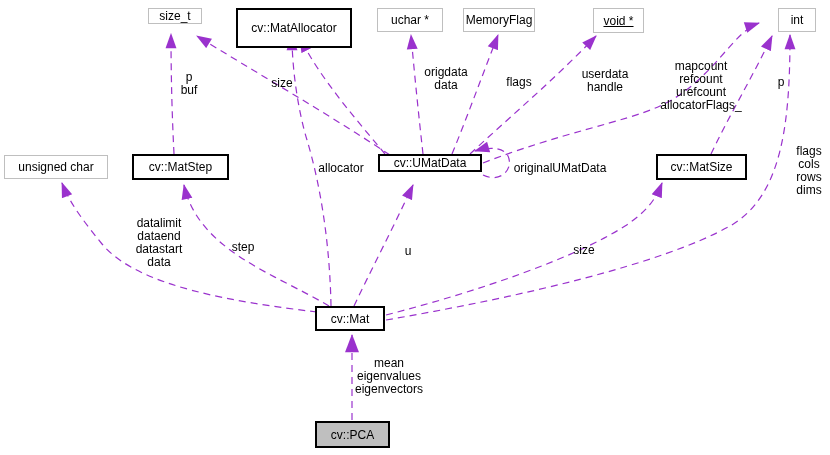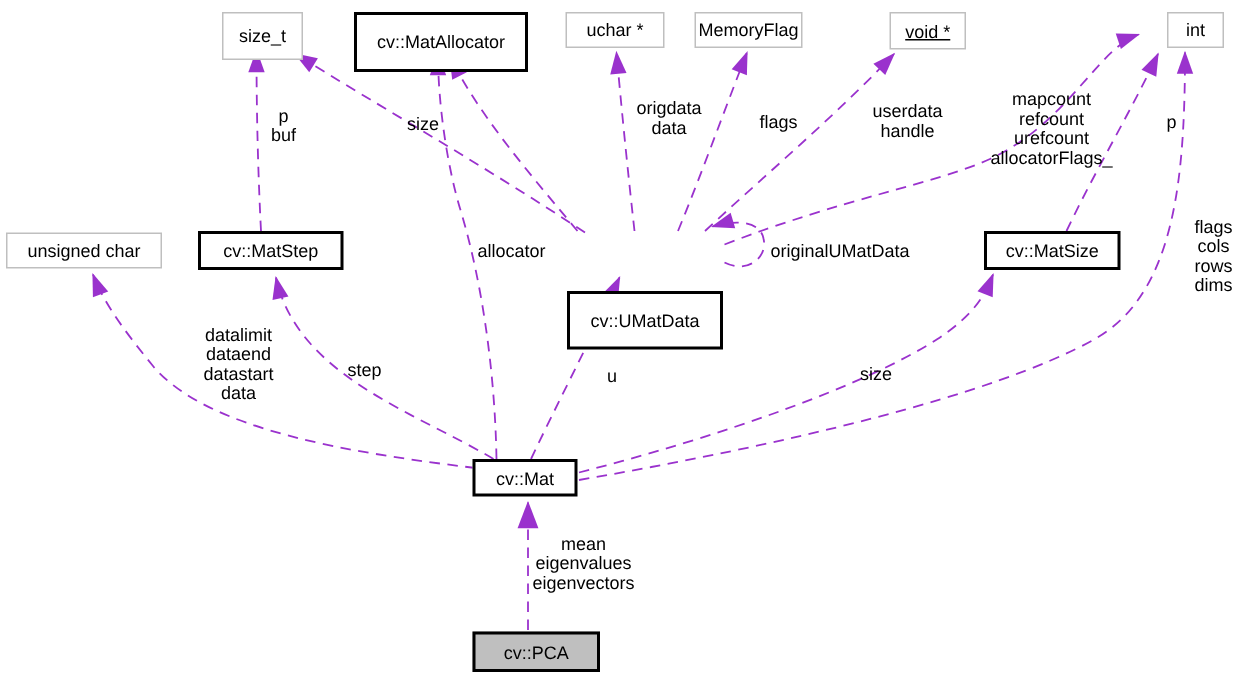--- a/index.html
+++ b/index.html
@@ -63,35 +63,35 @@
     <path class="edge" d="M 483,175 C 499,183 512,171 509,159 C 507,148 492,146 475,151" marker-end="url(#arr)"></path>
     <path class="edge" d="M 711,154 C 730,114 753,76 772,36" marker-end="url(#arr)"></path>
     <path class="edge" d="M 386,320 C 520,297 662,264 730,226 C 783,196 790,120 790,35" marker-end="url(#arr)"></path>
     <path class="edge" d="M 354,306 C 372,268 393,228 413,185" marker-end="url(#arr)"></path>
     <path class="edge" d="M 329,306 C 275,274 198,250 184,185" marker-end="url(#arr)"></path>
     <path class="edge" d="M 317,312 C 235,302 138,287 102,244 C 85,223 70,204 62,183" marker-end="url(#arr)"></path>
     <path class="edge" d="M 386,315 C 480,291 577,257 625,226 C 649,210 656,198 662,183" marker-end="url(#arr)"></path>
     <path class="edge" d="M 352,420 L 352,335" marker-end="url(#arrbig)"></path>
   </svg>
 
-  <div class="node plain" style="left:148px;top:8px;width:54px;height:32px;text-align:right;">size_t</div>
+  <div class="node plain" style="left:148px;top:8px;width:54px;height:16px;text-align:right;">size_t</div>
   <div class="node linked" style="left:236px;top:8px;width:116px;height:40px;text-align:center;">cv::MatAllocator</div>
   <div class="node plain" style="left:377px;top:8px;width:66px;height:24px;">uchar *</div>
   <div class="node plain" style="left:463px;top:8px;width:72px;height:24px;">MemoryFlag</div>
   <div class="node plain" style="left:593px;top:8px;width:51px;height:25px;text-decoration:underline;">void *</div>
   <div class="node plain" style="left:762px;top:8px;width:38px;height:24px;margin-left:16px;">int</div>
 
   <div class="node plain" style="left:4px;top:155px;width:104px;height:24px;">unsigned char</div>
   <div class="node linked" style="left:132px;top:154px;width:97px;height:26px;">cv::MatStep</div>
-  <div class="node linked" style="left:378px;top:154px;width:104px;height:39px;margin-top:40px;">cv::UMatData</div>
+  <div class="node linked" style="left:378px;top:154px;width:104px;height:18px;">cv::UMatData</div>
   <div class="node linked" style="left:656px;top:154px;width:91px;height:26px;">cv::MatSize</div>
 
   <div class="node linked" style="left:315px;top:306px;width:70px;height:25px;">cv::Mat</div>
 
-  <div class="node current" style="left:315px;top:421px;width:85px;height:27px;text-align:right;">cv::PCA</div>
+  <div class="node current" style="left:315px;top:421px;width:75px;height:27px;text-align:right;">cv::PCA</div>
 
   <div class="elabel" style="left:189px;top:84px;">p
 buf</div>
   <div class="elabel" style="left:282px;top:83px;">size</div>
   <div class="elabel" style="left:446px;top:79px;">origdata
 data</div>
   <div class="elabel" style="left:519px;top:82px;">flags</div>
   <div class="elabel" style="left:605px;top:81px;">userdata
 handle</div>
   <div class="elabel" style="left:701px;top:86px;">mapcount

